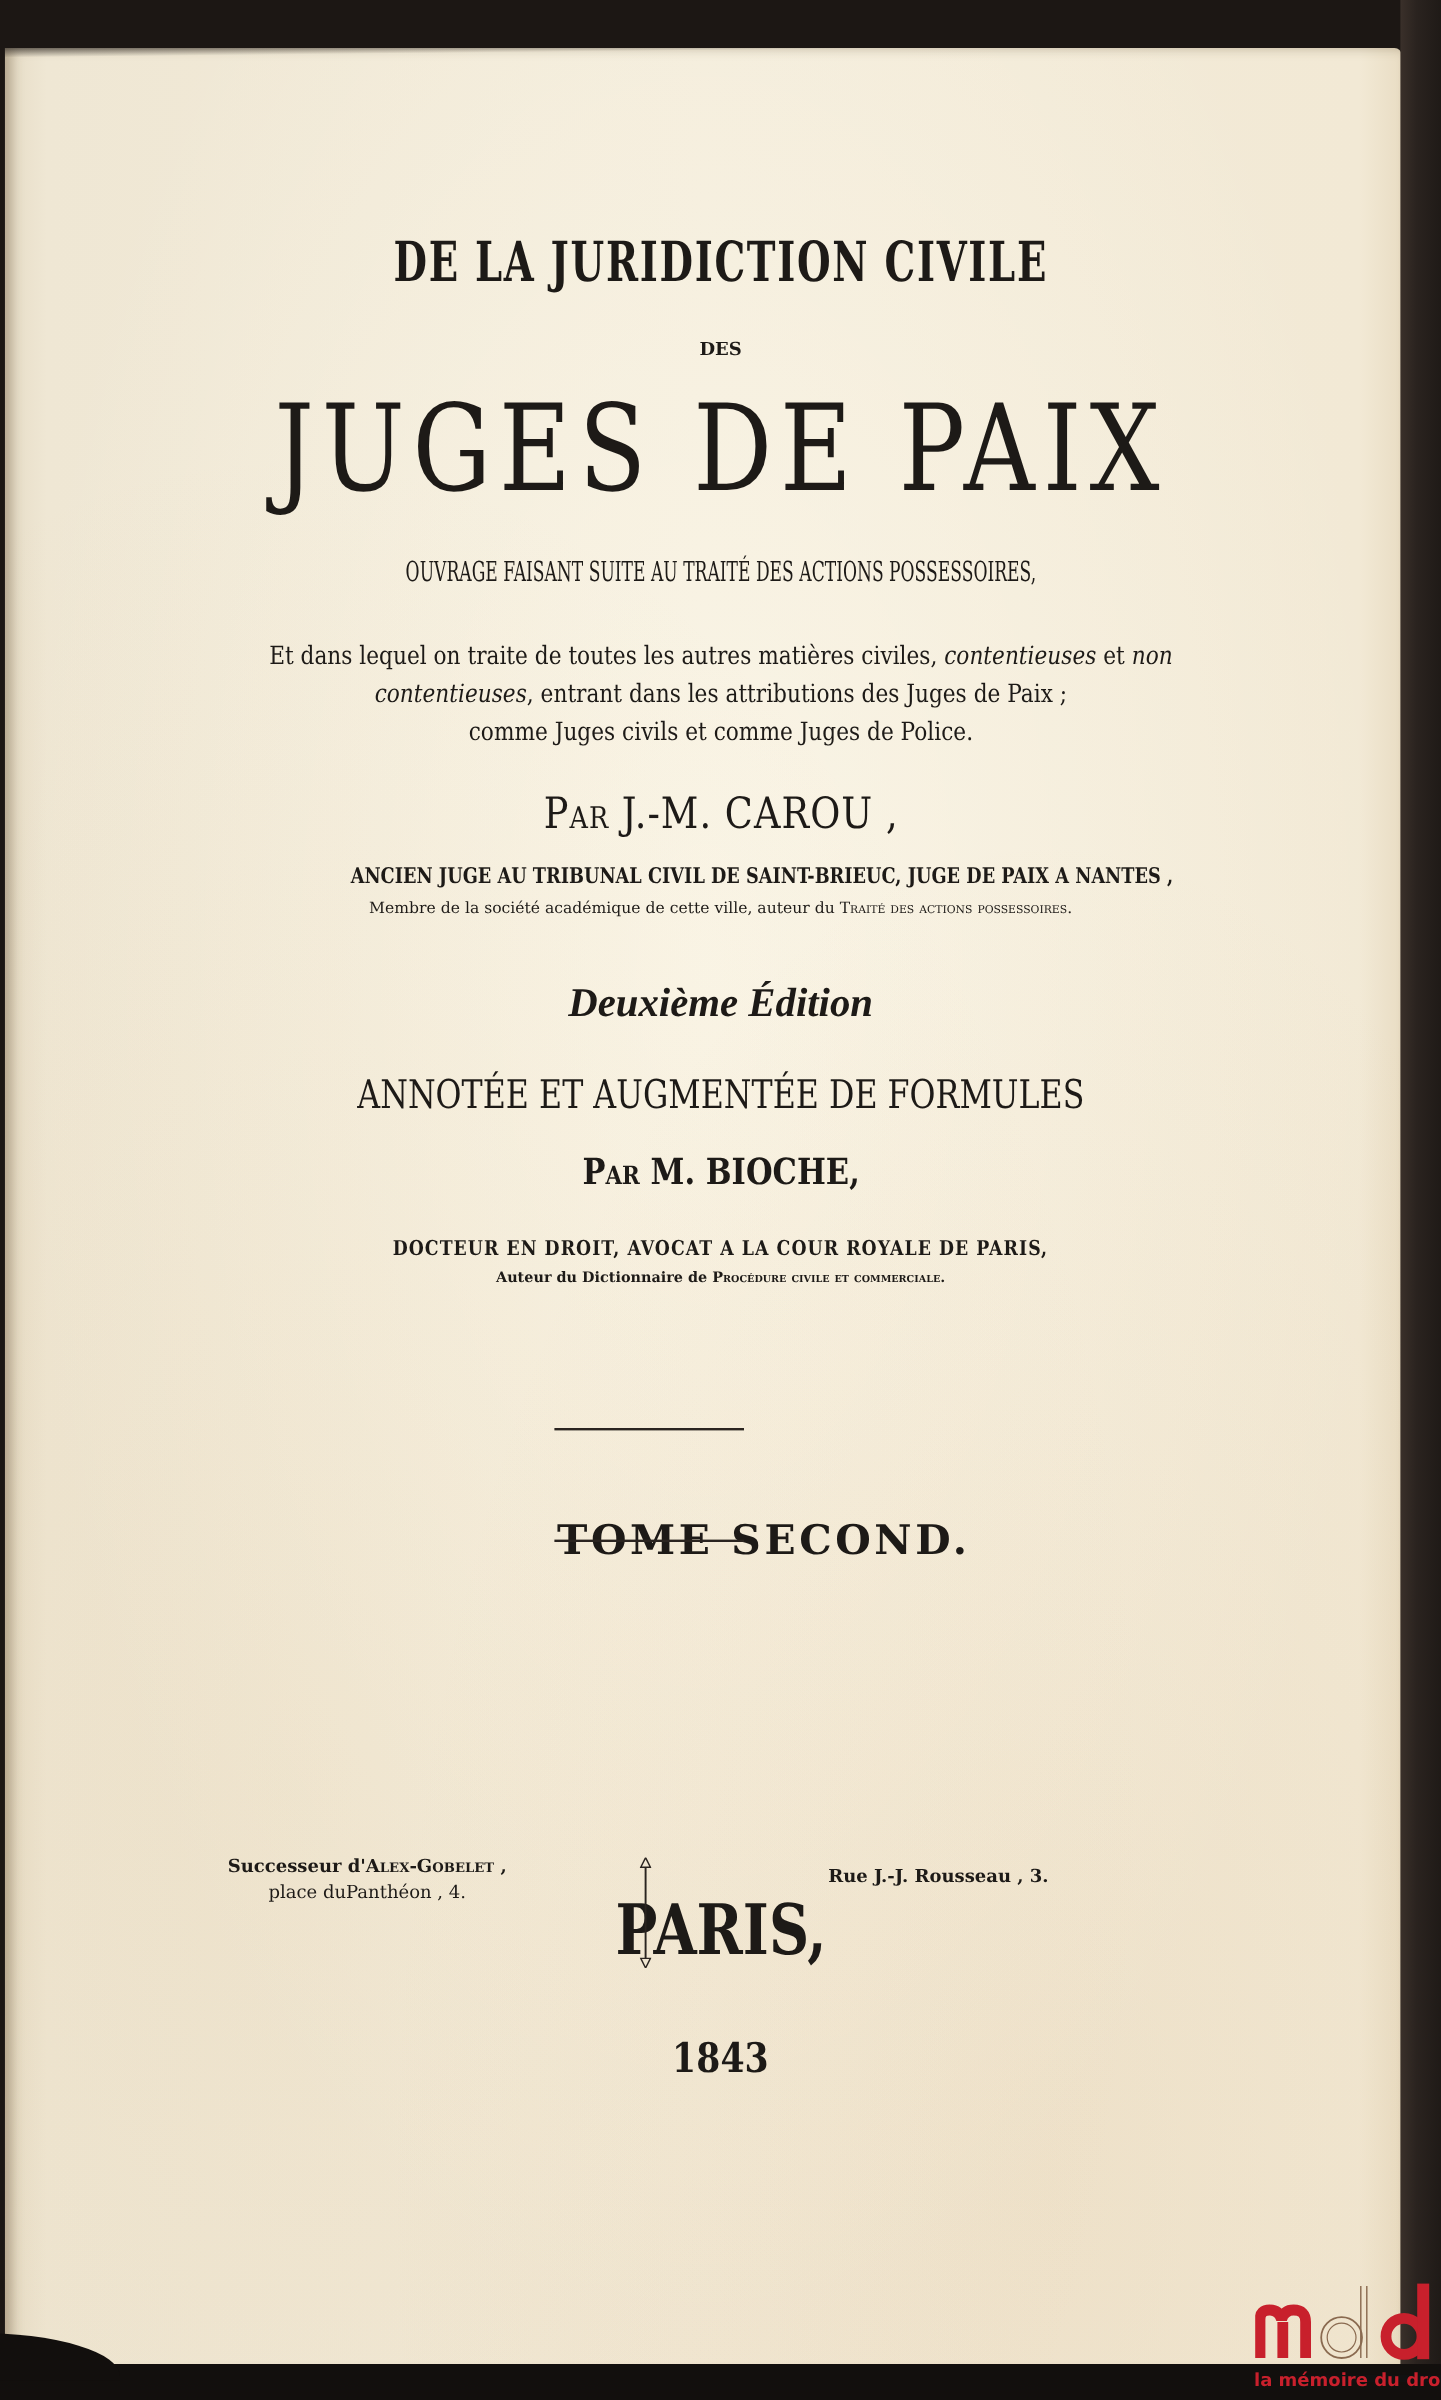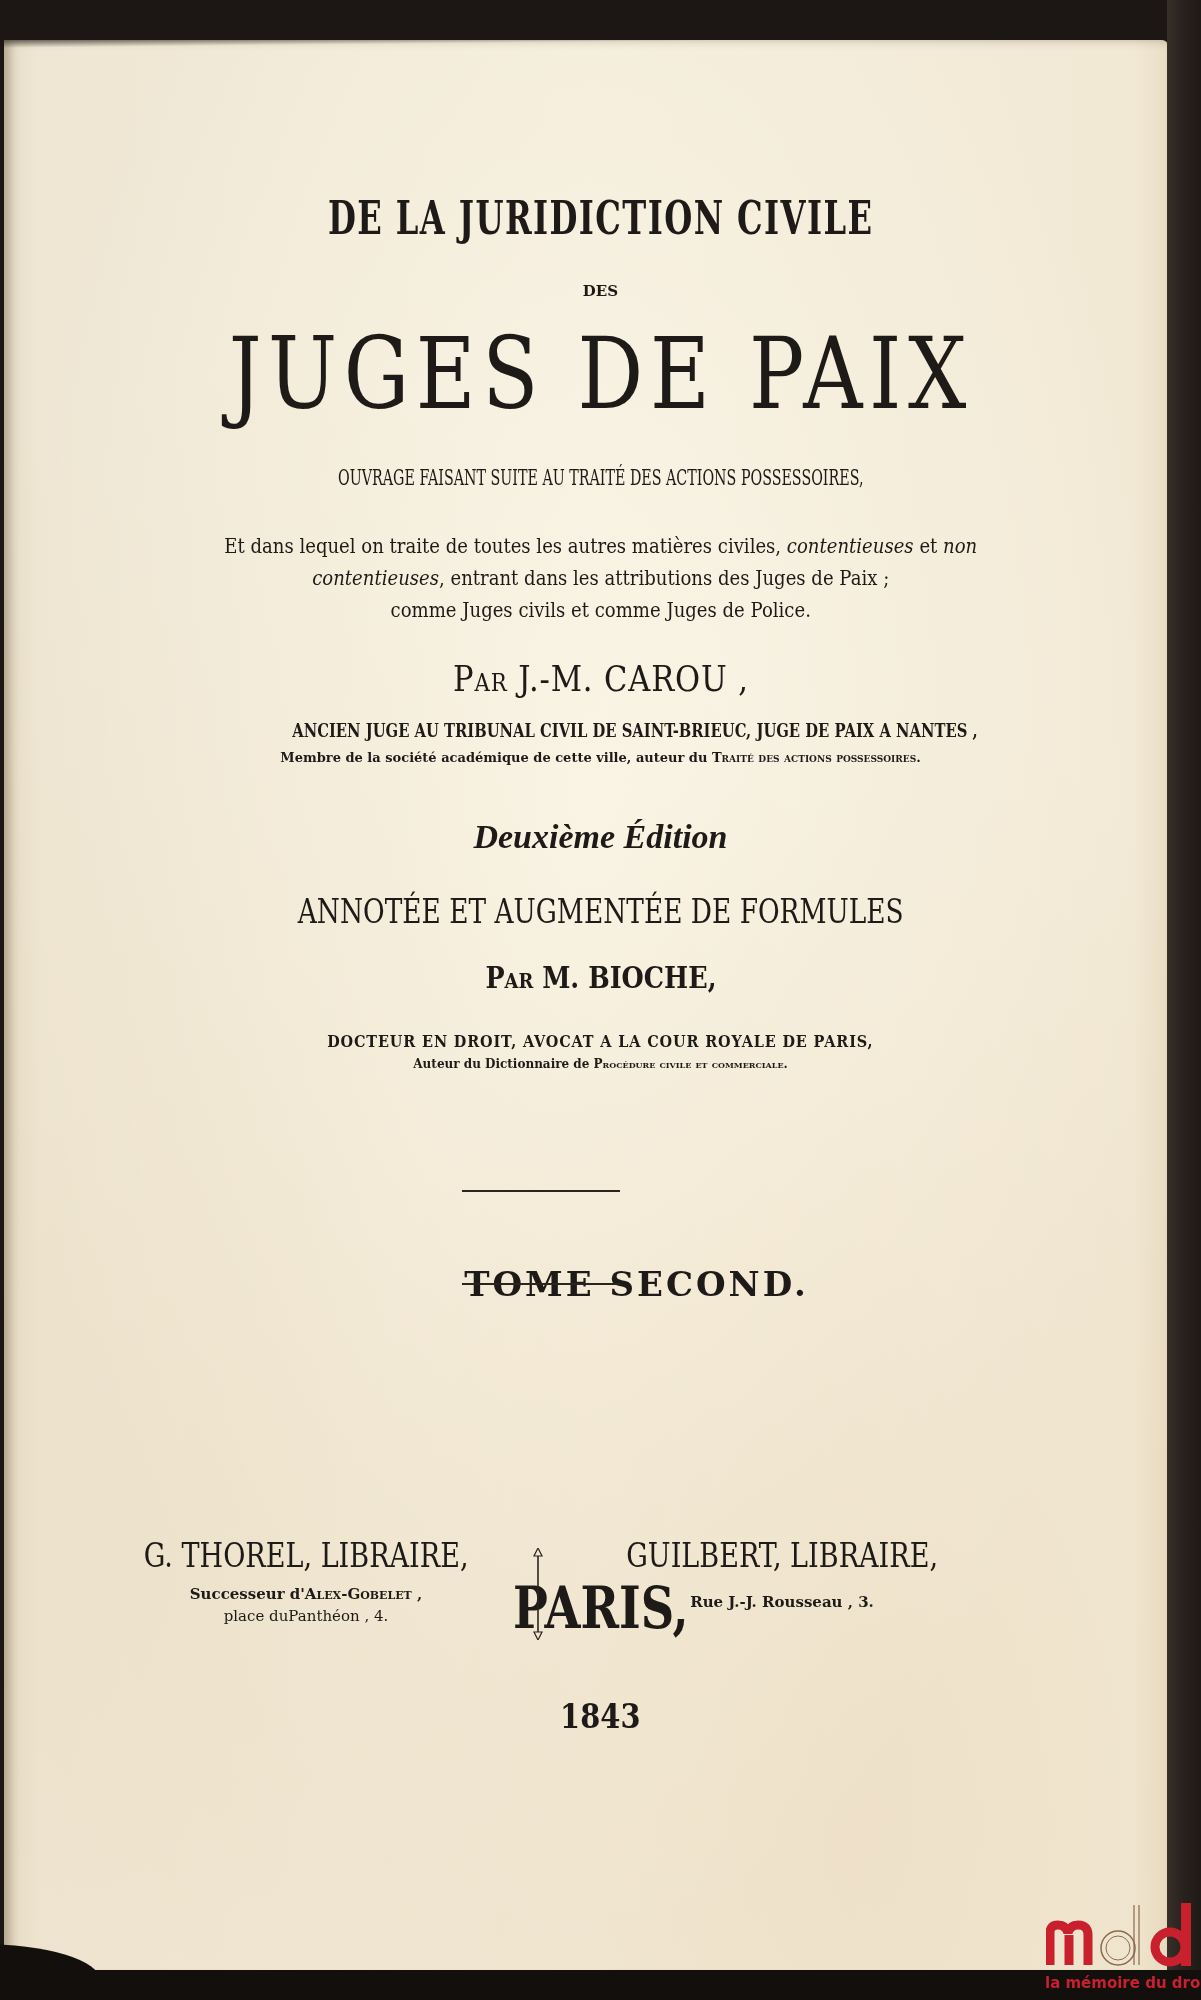--- a/index.html
+++ b/index.html
@@ -44,21 +44,21 @@
     .t1 .condensed { transform: scaleX(0.7); }
     .t-des { top: 236px; font-size: 15px; font-weight: bold; }
     .t-main { top: 278px; font-size: 100px; font-weight: normal; letter-spacing: 8px; line-height: 1; }
     .t-main span { display:inline-block; transform: scaleX(0.82); }
     .t-sub { top: 418px; font-size: 23px; }
     .para { top: 484px; font-size: 21px; line-height: 32px; }
     .para em { font-style: italic; }
     .par1 { top: 612px; font-size: 36px; letter-spacing: 1px; }
     .smallcaps { font-variant: small-caps; }
     .quality1 { top: 674px; font-size: 18px; font-weight: bold; padding-left: 34px; }
-    .member1 { top: 704px; font-size: 13px; font-weight: bold; }
+    .member1 { top: 704px; font-size: 13px; font-weight: normal; }
     .edition { top: 772px; font-size: 34px; font-weight: bold; font-family: Liberation Serif, serif; font-style: italic; text-align: center; }
     .annot { top: 846px; font-size: 33px; }
     .par2 { top: 914px; font-size: 30px; font-weight: bold; text-align: center; }
     .quality2 { top: 985px; font-size: 17px; font-weight: bold; letter-spacing: 1px; }
     .member2 { top: 1011px; font-size: 12px; font-weight: bold; }
     .rule { position: absolute; left: 462px; width: 158px; height: 2px; background: #2a2420; }
     .rule1 { top: 1190px; }
     .rule2 { top: 1283px; }
     .tome { top: 1218px; font-size: 34px; font-weight: bold; letter-spacing: 3px; padding-left: 36px; }
     .paris { top: 1528px; font-size: 58px; font-weight: bold; }
@@ -135,35 +135,33 @@
 
 <div class="rule rule1"></div>
 <div class="center tome">TOME SECOND.</div>
 <div class="rule rule2"></div>
 
 <div class="center paris">
   <span class="condensed" style="transform:scaleX(0.8)">PARIS,</span>
 </div>
 
 <div class="lib-left">
-  <span class="lib-name"><span class="condensed" style="transform:scaleX(0.82)">G. THOREL, LIBRAIRE,</span></span>
   <span class="lib-addr">
     <span>Successeur d'</span><span class="smallcaps">Alex-Gobelet</span><span> ,</span><br>
     <span style="font-weight:normal">place duPanthéon , 4.</span>
   </span>
 </div>
 
 <svg class="divider-arrow" viewBox="0 0 10 92">
   <polygon points="5,0 9,8 1,8" fill="none" stroke="#2a2420" stroke-width="1.2"></polygon>
   <line x1="5" y1="8" x2="5" y2="84" stroke="#2a2420" stroke-width="1.6"></line>
   <polygon points="5,92 9,84 1,84" fill="none" stroke="#2a2420" stroke-width="1.2"></polygon>
 </svg>
 
 <div class="lib-right">
-  <span class="lib-name"><span class="condensed" style="transform:scaleX(0.82)">GUILBERT, LIBRAIRE,</span></span>
   <span class="lib-addr" style="margin-top:16px">Rue J.-J. Rousseau , 3.</span>
 </div>
 
 <div class="center year">
   <span class="condensed" style="transform:scaleX(0.85)">1843</span>
 </div>
 
 <svg class="mdd-logo" viewBox="0 0 155 105">
 
   <path d="M4 70 V38 Q4 30 12 30 Q20 30 22 38 Q24 30 32 30 Q42 30 42 40 V70" fill="none" stroke="#c8202c" stroke-width="9"></path>

